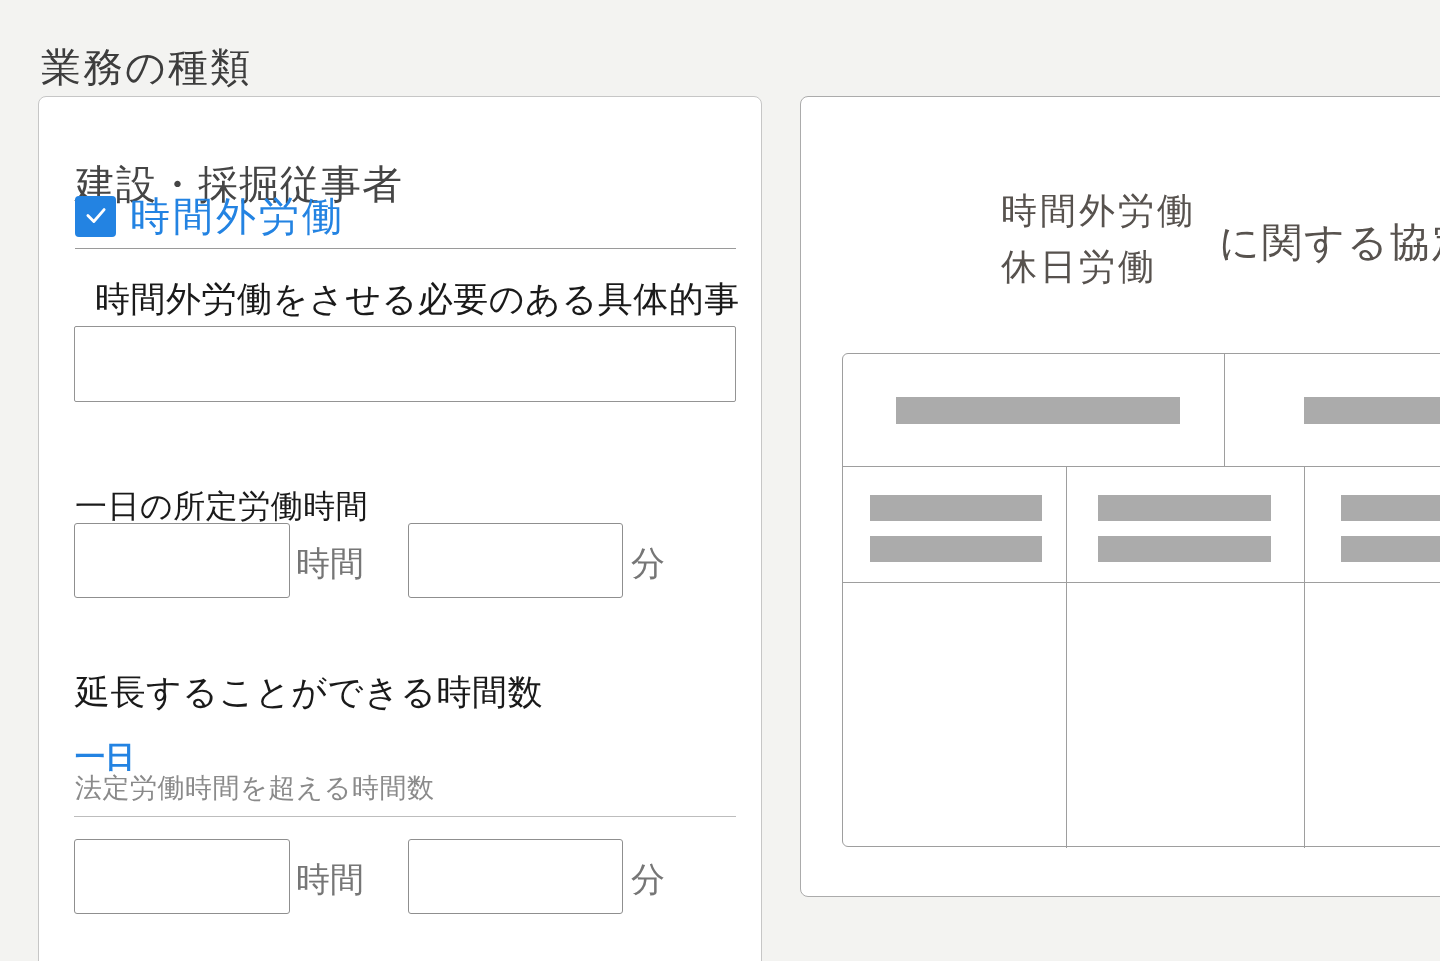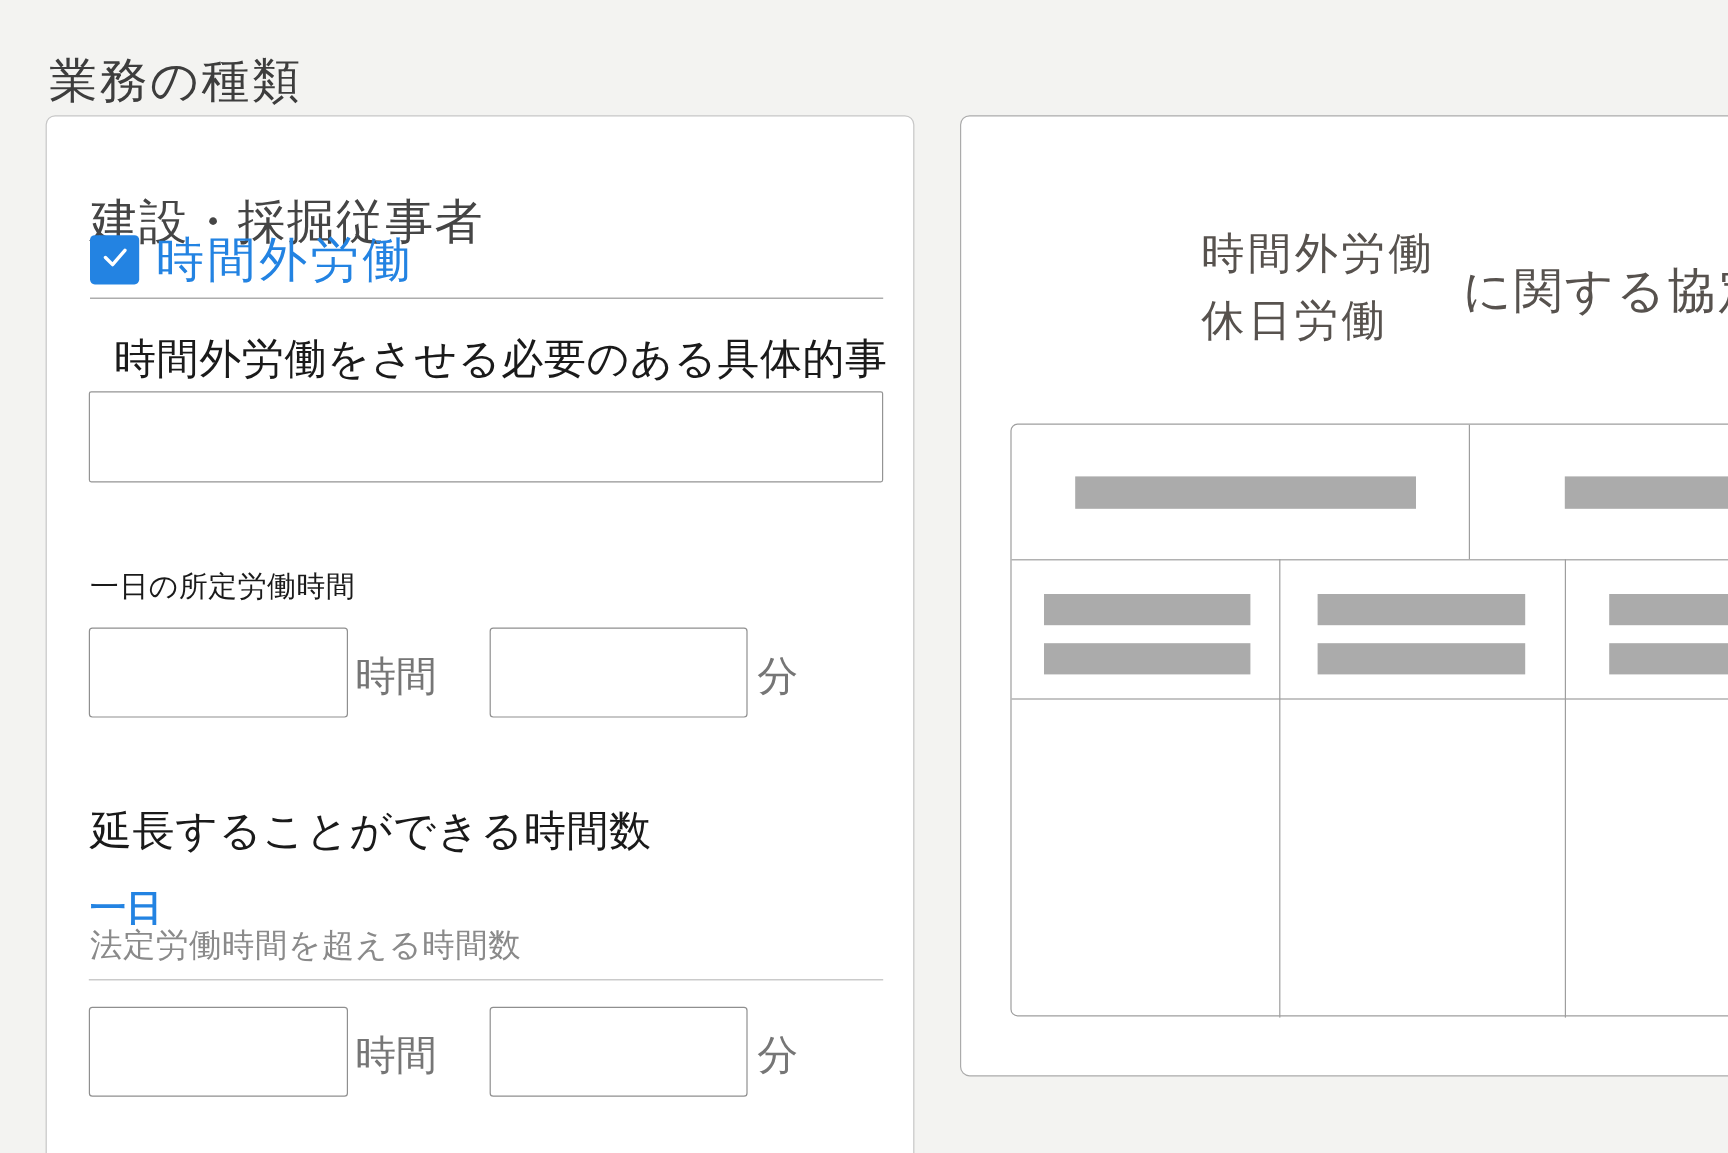--- a/index.html
+++ b/index.html
@@ -35,21 +35,21 @@
     position:absolute; left:36px;
     font-size:35px; letter-spacing:0.5px; color:#1a1a1a;
   }
   .label-reason { top:179px;margin-left:20px; }
   .reason-textarea {
     position:absolute; left:35px; top:229px; width:662px; height:76px;
     border:1px solid #949494; border-radius:2px; background:#fff;
     font-size:30px; padding:8px 12px; resize:none;
     font-family:"Liberation Sans","DejaVu Sans",sans-serif;
   }
-  .label-scheduled { top:376px; font-size:24px; }
+  .label-scheduled { top:388px; font-size:32px; }
   .time-input {
     position:absolute; width:216px; height:75px;
     border:1px solid #8f8f8f; border-radius:3px; background:#fff;
     font-size:34px; padding:0 14px;
     font-family:"Liberation Sans","DejaVu Sans",sans-serif;
   }
   .row1 .hours-input   { left:35px;  top:426px; }
   .row1 .minutes-input { left:369px; top:426px; width:215px; }
   .unit-label { position:absolute; font-size:34px; color:#767676; }
   .row1 .unit-hours   { left:257px; top:444px; }

